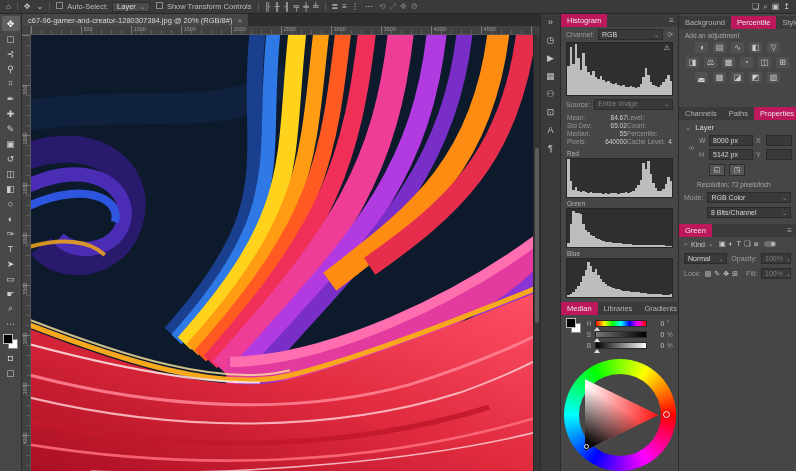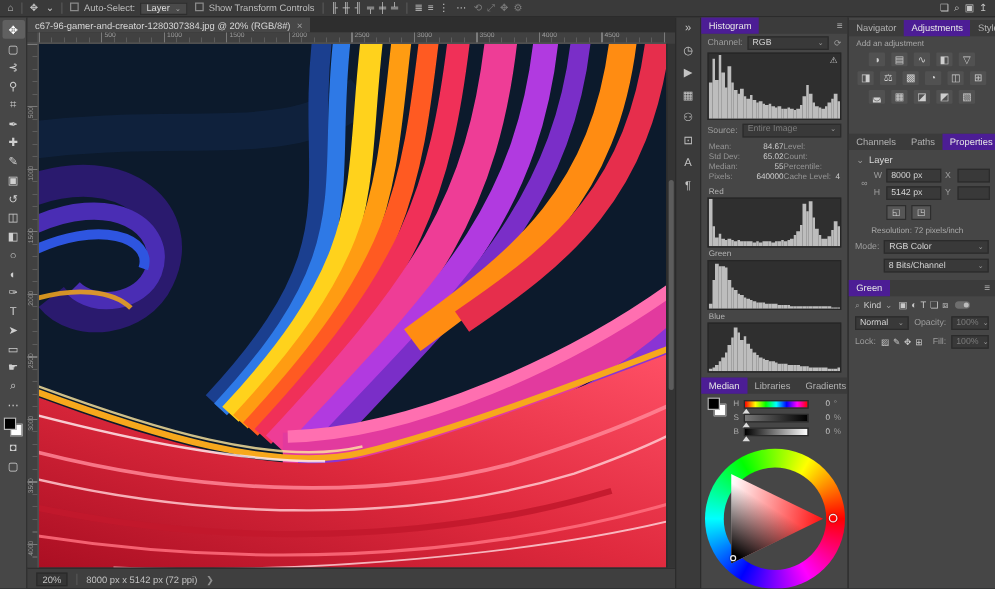--- a/index.html
+++ b/index.html
@@ -44,21 +44,21 @@
   .vthumb{position:absolute;left:1px;right:1px;top:26%;height:40%;background:#5c5c5c;border-radius:3px}
   .statusbar{height:17px;background:#3f3f3f;border-top:1px solid #2a2a2a;display:flex;align-items:center;gap:7px;padding:0 7px;font-size:7.5px;color:#c3c3c3;flex:none}
   .statusbar .zoombox{background:#353535;border:1px solid #2a2a2a;padding:0 4px;height:11px;line-height:10px}
   
   .strip{width:20px;background:#3a3a3a;border-left:1px solid #2b2b2b;display:flex;flex-direction:column;align-items:center;padding-top:3px;gap:8px;flex:none}
   .stripicon{font-size:9px;color:#c3c3c3}
   
   .midcol,.rightcol{width:118px;background:#464646;border-left:1px solid #2b2b2b;flex:none;display:flex;flex-direction:column;font-size:8px;min-height:0}
   .phead{height:13px;background:#3b3b3b;display:flex;align-items:stretch;flex:none}
   .ptab{padding:0 6px;display:flex;align-items:center;font-size:7.5px;color:#b2b2b2;white-space:nowrap}
-  .ptab.on{background:#4c1d95;color:#e6e6e6}
+  .ptab.on{background:#be185d;color:#e6e6e6}
   .pmenu{margin-left:auto;color:#b0b0b0;padding:0 4px;display:flex;align-items:center;font-size:8px}
   .prow{display:flex;align-items:center;gap:4px;padding:2px 5px}
   .tinylbl{font-size:7px;color:#9d9d9d}
   .fld{background:#393939;border:1px solid #2b2b2b;height:11px;line-height:10px;padding:0 3px;color:#d5d5d5;font-size:7px;display:inline-flex;align-items:center;gap:3px}
   .fld .cv{font-size:6px;color:#999;margin-left:auto}
   .fld.gray{color:#7d7d7d}
   
   .hchart{background:#2f2f2f;border:1px solid #262626;display:flex;align-items:flex-end;overflow:hidden;margin:0 5px;position:relative}
   .hchart .bar{background:#bdbdbd;flex:1}
   .warn{position:absolute;right:2px;top:1px;color:#d8d8d8;font-size:7px}
@@ -271,26 +271,20 @@
             <path d="M -4,352 C 140,386 300,388 430,348 C 470,334 496,322 508,316" stroke="#ffc9cf" stroke-width="2" fill="none" opacity="0.85"></path>
             <path d="M -4,375 C 150,408 320,404 460,362" stroke="#c2182c" stroke-width="5" fill="none" opacity="0.9"></path>
             <path d="M -4,398 C 160,424 340,420 508,372" stroke="#ff6e7e" stroke-width="2.5" fill="none" opacity="0.85"></path>
             <path d="M 60,424 C 220,430 400,412 508,386" stroke="#ffd9de" stroke-width="1.5" fill="none" opacity="0.8"></path>
           </svg>
         </div>
         <div class="vscroll">
             <div class="vthumb"></div>
           </div>
       </div>
-      <div class="statusbar">
-        <span class="zoombox">20%</span>
-        <span class="sep"></span>
-        <span>8000 px x 5142 px (72 ppi)</span>
-        <span style="color:#8f8f8f">❯</span>
-      </div>
     </div>
 
     <div class="strip" id="strip">
         <span class="stripicon">»</span>
         <span class="stripicon">◷</span>
         <span class="stripicon">▶</span>
         <span class="stripicon">▦</span>
         <span class="stripicon">⚇</span>
         <span class="stripicon">⊡</span>
         <span class="stripicon">A</span>
@@ -576,22 +570,22 @@
         <div class="tri"></div>
         <div class="trik"></div>
         <div class="mark" style="left:99px;top:52px"></div>
         <div class="mark" style="left:20px;top:85px;width:5px;height:5px"></div>
       </div>
     </div>
 
     <div class="rightcol">
       <div class="gap2"></div>
       <div class="phead">
-        <span class="ptab">Navigator</span>
-        <span class="ptab on">Adjustments</span>
+        <span class="ptab">Background</span>
+        <span class="ptab on">Percentile</span>
         <span class="ptab">Styles</span>
 
       </div>
       <div class="addadj">Add an adjustment</div>
       <div id="adjGrid">
           <div class="adjrow">
             <span class="adjic">◑</span>
             <span class="adjic">▤</span>
             <span class="adjic">∿</span>
             <span class="adjic">◧</span>

